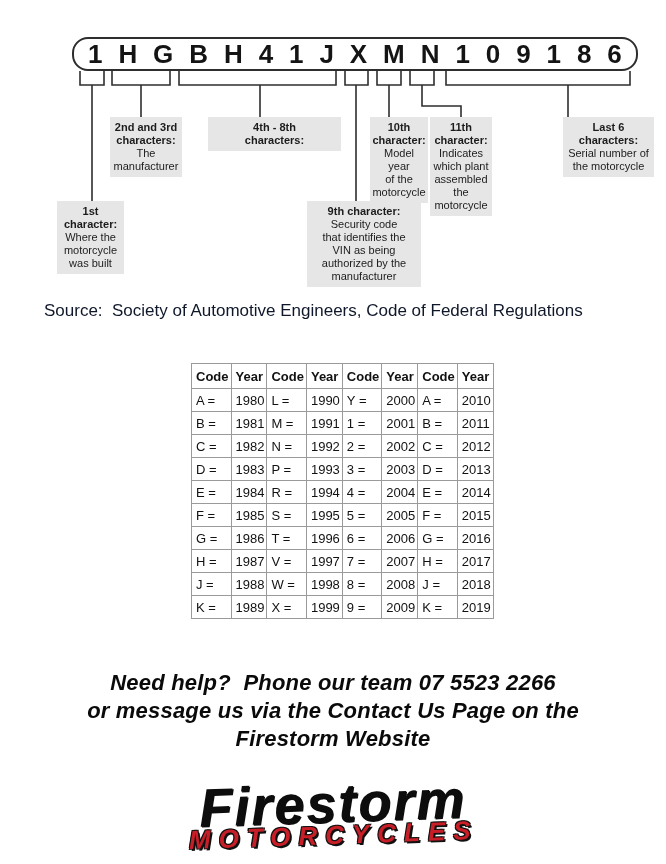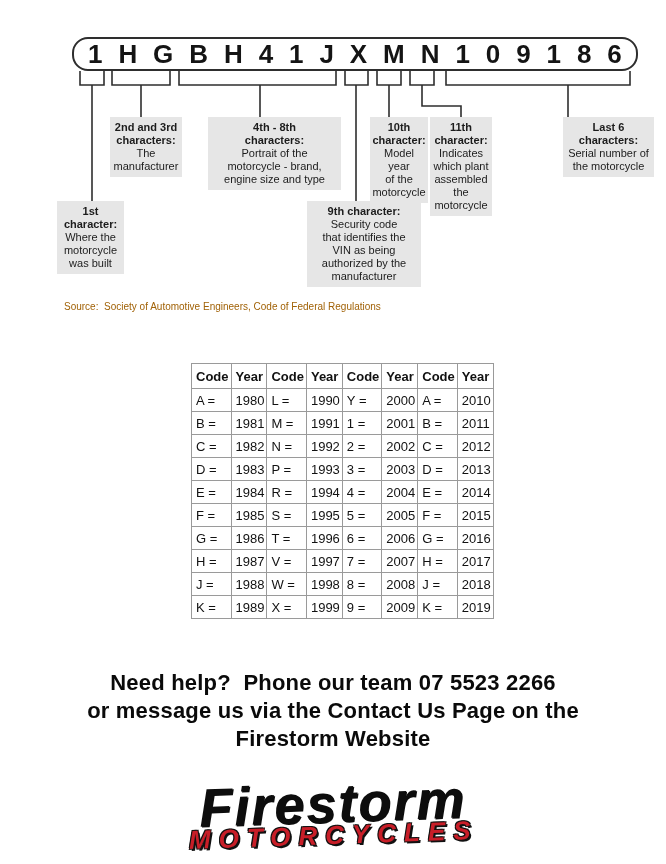--- a/index.html
+++ b/index.html
@@ -31,42 +31,42 @@
   .box-desc  { display:block; white-space:pre-line; }
   .box-g1 { left:57px;  top:201px; width:67px; }
   .box-g2 { left:110px; top:117px; width:72px; }
   .box-g3 { left:208px; top:117px; width:133px; }
   .box-g4 { left:307px; top:201px; width:114px; }
   .box-g5 { left:362px; top:117px; width:58px;margin-left:8px; }
   .box-g6 { left:430px; top:117px; width:62px; }
   .box-g7 { left:523px; top:117px; width:91px;margin-left:40px; }
 
   .source-note {
-    position:absolute; left:64px; top:301px; font-size:10px; color:#a16207;
+    position:absolute; left:44px; top:301px; font-size:17px; color:#0f172a;
     white-space:pre;
   }
 
   
   .year-table {
     position:absolute; left:191px; top:363px;
     border-collapse:collapse; font-size:13px; color:#111;
   }
   .year-table th, .year-table td {
     border:1px solid #9a9a9a; text-align:left; vertical-align:middle;
     padding:0 2px 0 4px; height:23px; font-weight:normal; white-space:pre;
   }
   .year-table th { font-weight:bold; height:25px; }
   .code-col { width:36px;margin-left:39px; }
   .year-col { width:34px; }
 
   
   .help-text {
     position:absolute; left:0; top:669px; width:666px; text-align:center;
     font-size:22px; font-weight:bold; color:#0a0a0a; line-height:28px;
-    white-space:pre-wrap; letter-spacing:0.2px;
+    white-space:pre-wrap; letter-spacing:0.2px;font-style:italic;
   }
 
   
   .logo { position:absolute; left:0; top:776px; width:666px; text-align:center;
           transform:rotate(-2deg); }
   .logo-brand {
     display:block; font-size:54px; font-weight:bold; font-style:italic;
     color:#0d0d0d; line-height:1; letter-spacing:2px;
     text-shadow:1px 1px 0 #0d0d0d;
   }
@@ -127,23 +127,20 @@
   </div>
   <div class="label-box box-g2">
     <span class="box-title">2nd and 3rd
 characters:</span>
     <span class="box-desc">The
 manufacturer</span>
   </div>
   <div class="label-box box-g3">
     <span class="box-title">4th - 8th
 characters:</span>
-    <span class="box-desc">Portrait of the
-motorcycle - brand,
-engine size and type</span>
   </div>
   <div class="label-box box-g4">
     <span class="box-title">9th character:</span>
     <span class="box-desc">Security code
 that identifies the
 VIN as being
 authorized by the
 manufacturer</span>
   </div>
   <div class="label-box box-g5">

